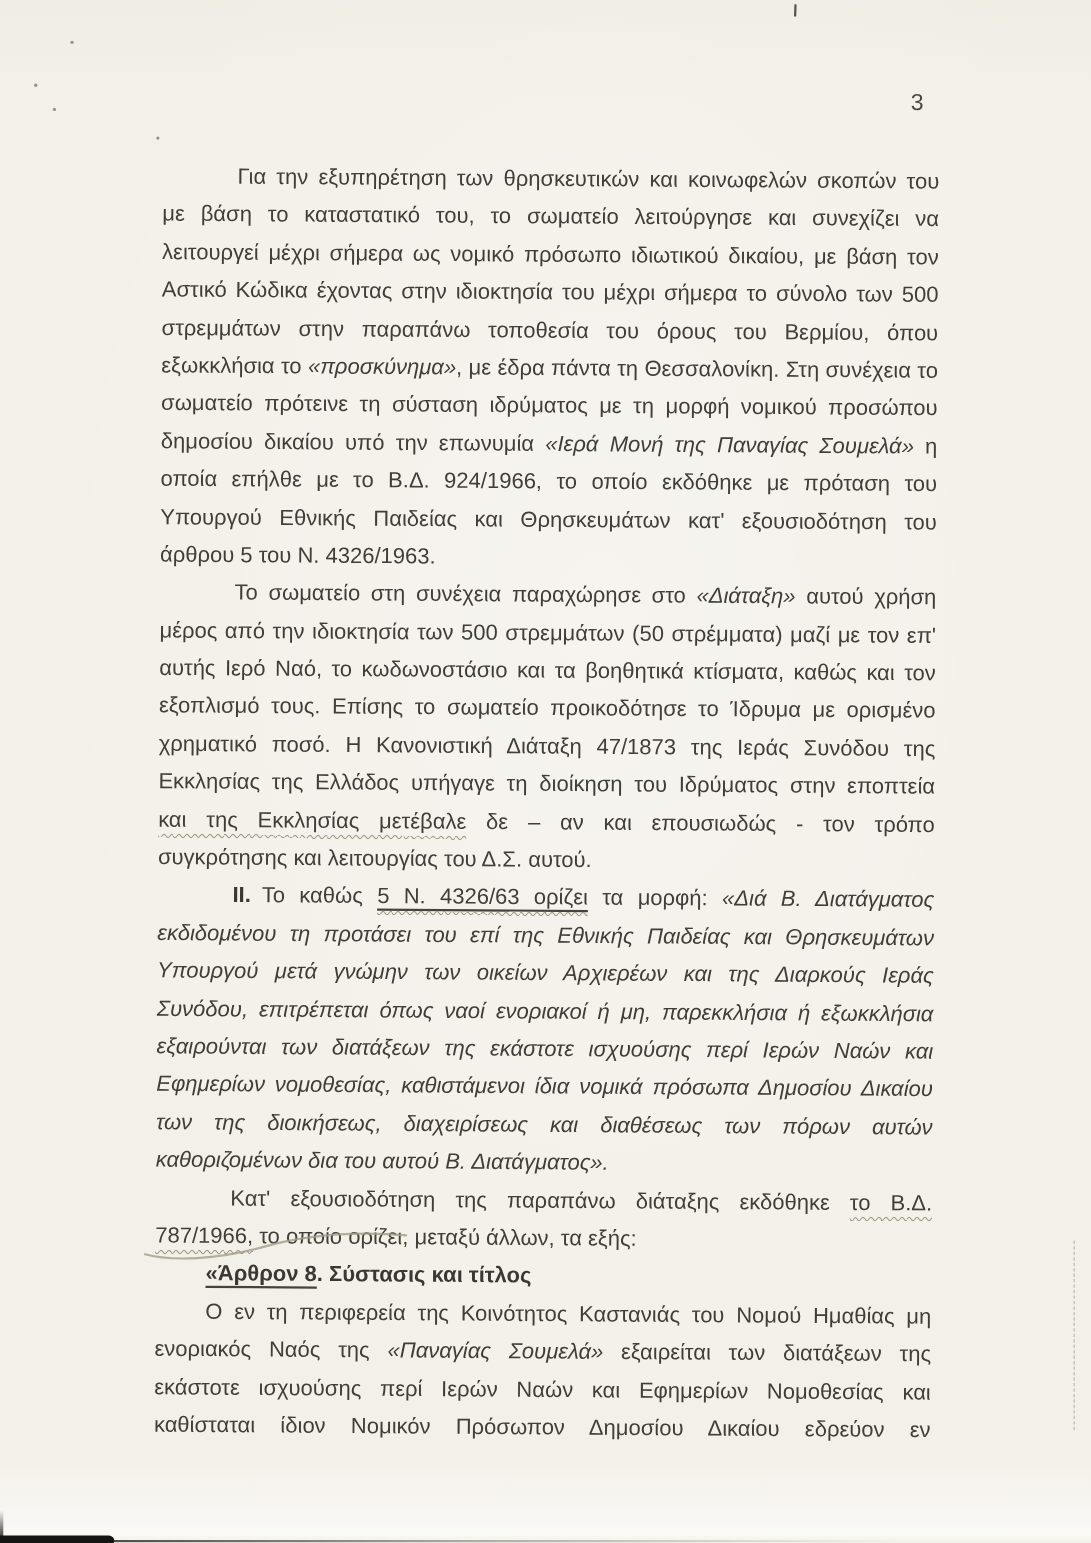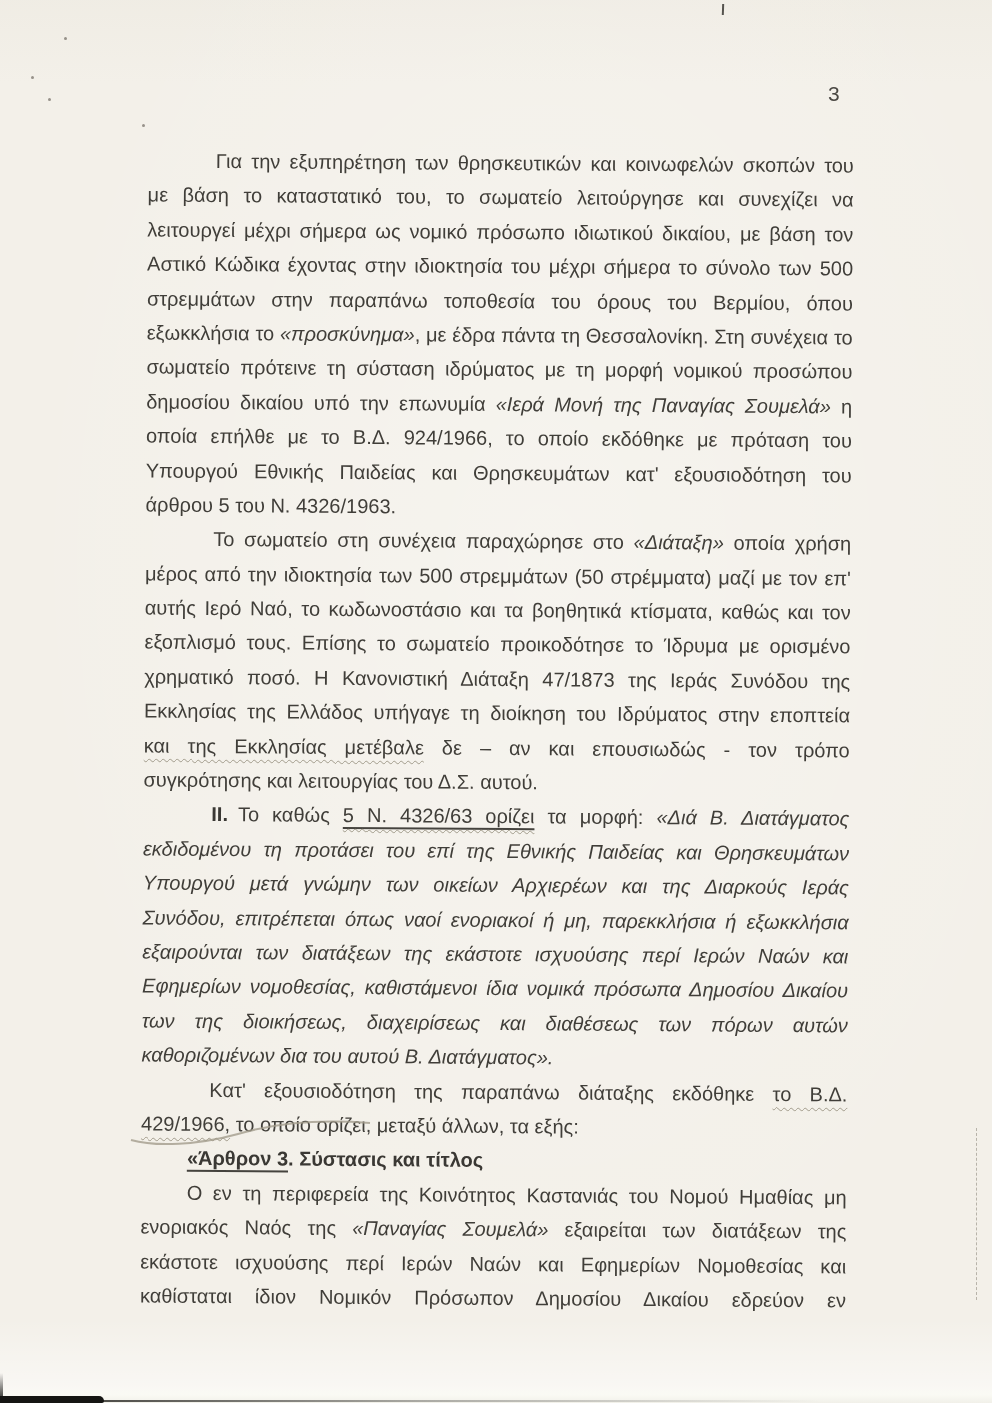--- a/index.html
+++ b/index.html
@@ -93,39 +93,39 @@
       <div class="line"><span>με βάση το καταστατικό του, το σωματείο λειτούργησε και συνεχίζει να</span></div>
       <div class="line"><span>λειτουργεί μέχρι σήμερα ως νομικό πρόσωπο ιδιωτικού δικαίου, με βάση τον</span></div>
       <div class="line"><span>Αστικό Κώδικα έχοντας στην ιδιοκτησία του μέχρι σήμερα το σύνολο των 500</span></div>
       <div class="line"><span>στρεμμάτων στην παραπάνω τοποθεσία του όρους του Βερμίου, όπου</span></div>
       <div class="line"><span>εξωκκλήσια το </span><span class="it">«προσκύνημα»</span><span>, με έδρα πάντα τη Θεσσαλονίκη. Στη συνέχεια το</span></div>
       <div class="line"><span>σωματείο πρότεινε τη σύσταση ιδρύματος με τη μορφή νομικού προσώπου</span></div>
       <div class="line"><span>δημοσίου δικαίου υπό την επωνυμία </span><span class="it">«Ιερά Μονή της Παναγίας Σουμελά»</span><span> η</span></div>
       <div class="line"><span>οποία επήλθε με το Β.Δ. 924/1966, το οποίο εκδόθηκε με πρόταση του</span></div>
       <div class="line"><span>Υπουργού Εθνικής Παιδείας και Θρησκευμάτων κατ' εξουσιοδότηση του</span></div>
       <div class="line end"><span>άρθρου 5 του Ν. 4326/1963.</span></div>
-      <div class="line ind"><span>Το σωματείο στη συνέχεια παραχώρησε στο </span><span class="it">«Διάταξη»</span><span> οποία χρήση</span></div>
+      <div class="line ind"><span>Το σωματείο στη συνέχεια παραχώρησε στο </span><span class="it">«Διάταξη»</span><span> αυτού χρήση</span></div>
       <div class="line"><span>μέρος από την ιδιοκτησία των 500 στρεμμάτων (50 στρέμματα) μαζί με τον επ'</span></div>
       <div class="line"><span>αυτής Ιερό Ναό, το κωδωνοστάσιο και τα βοηθητικά κτίσματα, καθώς και τον</span></div>
       <div class="line"><span>εξοπλισμό τους. Επίσης το σωματείο προικοδότησε το Ίδρυμα με ορισμένο</span></div>
       <div class="line"><span>χρηματικό ποσό. Η Κανονιστική Διάταξη 47/1873 της Ιεράς Συνόδου της</span></div>
       <div class="line"><span>Εκκλησίας της Ελλάδος υπήγαγε τη διοίκηση του Ιδρύματος στην εποπτεία</span></div>
       <div class="line"><span class="wv">και της Εκκλησίας μετέβαλε</span><span> δε – αν και επουσιωδώς - τον τρόπο</span></div>
       <div class="line end"><span>συγκρότησης και λειτουργίας του Δ.Σ. αυτού.</span></div>
       <div class="line ind"><span class="bd">II.</span><span> Το καθώς </span><span class="ul"><span class="wv">5 Ν. 4326/63 ορίζει</span></span><span> τα μορφή: </span><span class="it">«Διά Β. Διατάγματος</span></div>
       <div class="line"><span class="it">εκδιδομένου τη προτάσει του επί της Εθνικής Παιδείας και Θρησκευμάτων</span></div>
       <div class="line"><span class="it">Υπουργού μετά γνώμην των οικείων Αρχιερέων και της Διαρκούς Ιεράς</span></div>
       <div class="line"><span class="it">Συνόδου, επιτρέπεται όπως ναοί ενοριακοί ή μη, παρεκκλήσια ή εξωκκλήσια</span></div>
       <div class="line"><span class="it">εξαιρούνται των διατάξεων της εκάστοτε ισχυούσης περί Ιερών Ναών και</span></div>
       <div class="line"><span class="it">Εφημερίων νομοθεσίας, καθιστάμενοι ίδια νομικά πρόσωπα Δημοσίου Δικαίου</span></div>
       <div class="line"><span class="it">των της διοικήσεως, διαχειρίσεως και διαθέσεως των πόρων αυτών</span></div>
       <div class="line end"><span class="it">καθοριζομένων δια του αυτού Β. Διατάγματος».</span></div>
       <div class="line ind"><span>Κατ' εξουσιοδότηση της παραπάνω διάταξης εκδόθηκε </span><span class="wv">το Β.Δ.</span></div>
-      <div class="line end"><span class="wv">429/1966,</span><span> το οποίο ορίζει, μεταξύ άλλων, τα εξής:</span></div>
-      <div class="line ind2 end"><span class="bd ul">«Άρθρον 3</span><span class="bd">. Σύστασις και τίτλος</span></div>
+      <div class="line end"><span class="wv">787/1966,</span><span> το οποίο ορίζει, μεταξύ άλλων, τα εξής:</span></div>
+      <div class="line ind2 end"><span class="bd ul">«Άρθρον 8</span><span class="bd">. Σύστασις και τίτλος</span></div>
       <div class="line ind2"><span>Ο εν τη περιφερεία της Κοινότητος Καστανιάς του Νομού Ημαθίας μη</span></div>
       <div class="line"><span>ενοριακός Ναός της </span><span class="it">«Παναγίας Σουμελά»</span><span> εξαιρείται των διατάξεων της</span></div>
       <div class="line"><span>εκάστοτε ισχυούσης περί Ιερών Ναών και Εφημερίων Νομοθεσίας και</span></div>
       <div class="line"><span>καθίσταται ίδιον Νομικόν Πρόσωπον Δημοσίου Δικαίου εδρεύον εν</span></div>
     </div>
 
   <svg class="pencil-squiggle" width="256" height="34" viewBox="0 0 256 34">
     <path d="M5,26 C30,33 72,31 112,20 C146,10 192,5 244,9" stroke="#a29c8c" stroke-width="2" fill="none" opacity="0.8"></path>
   </svg>
 

